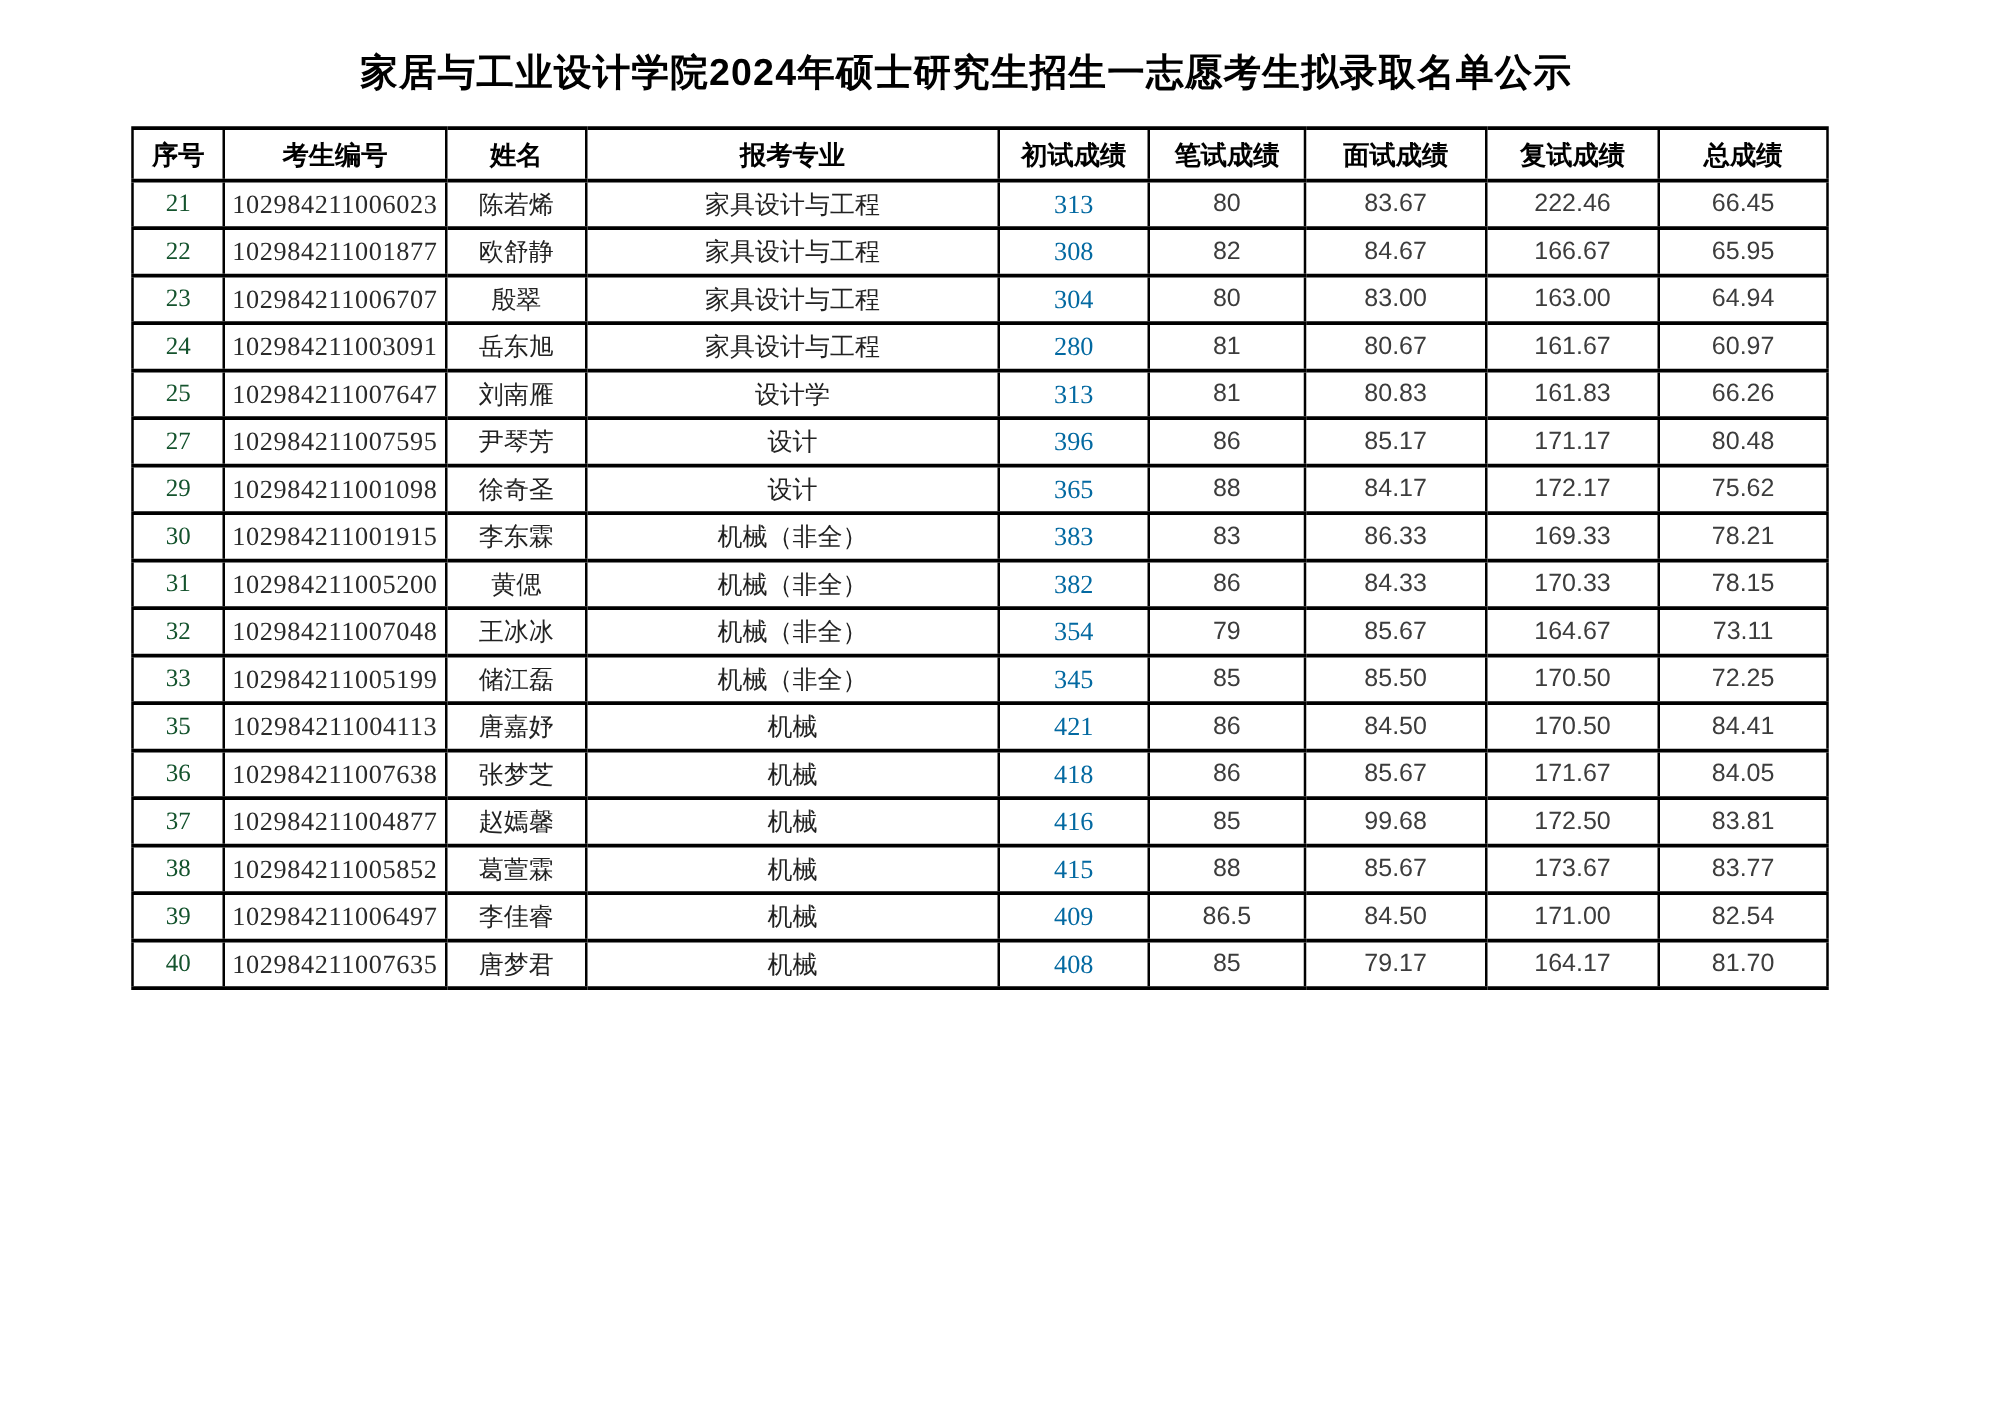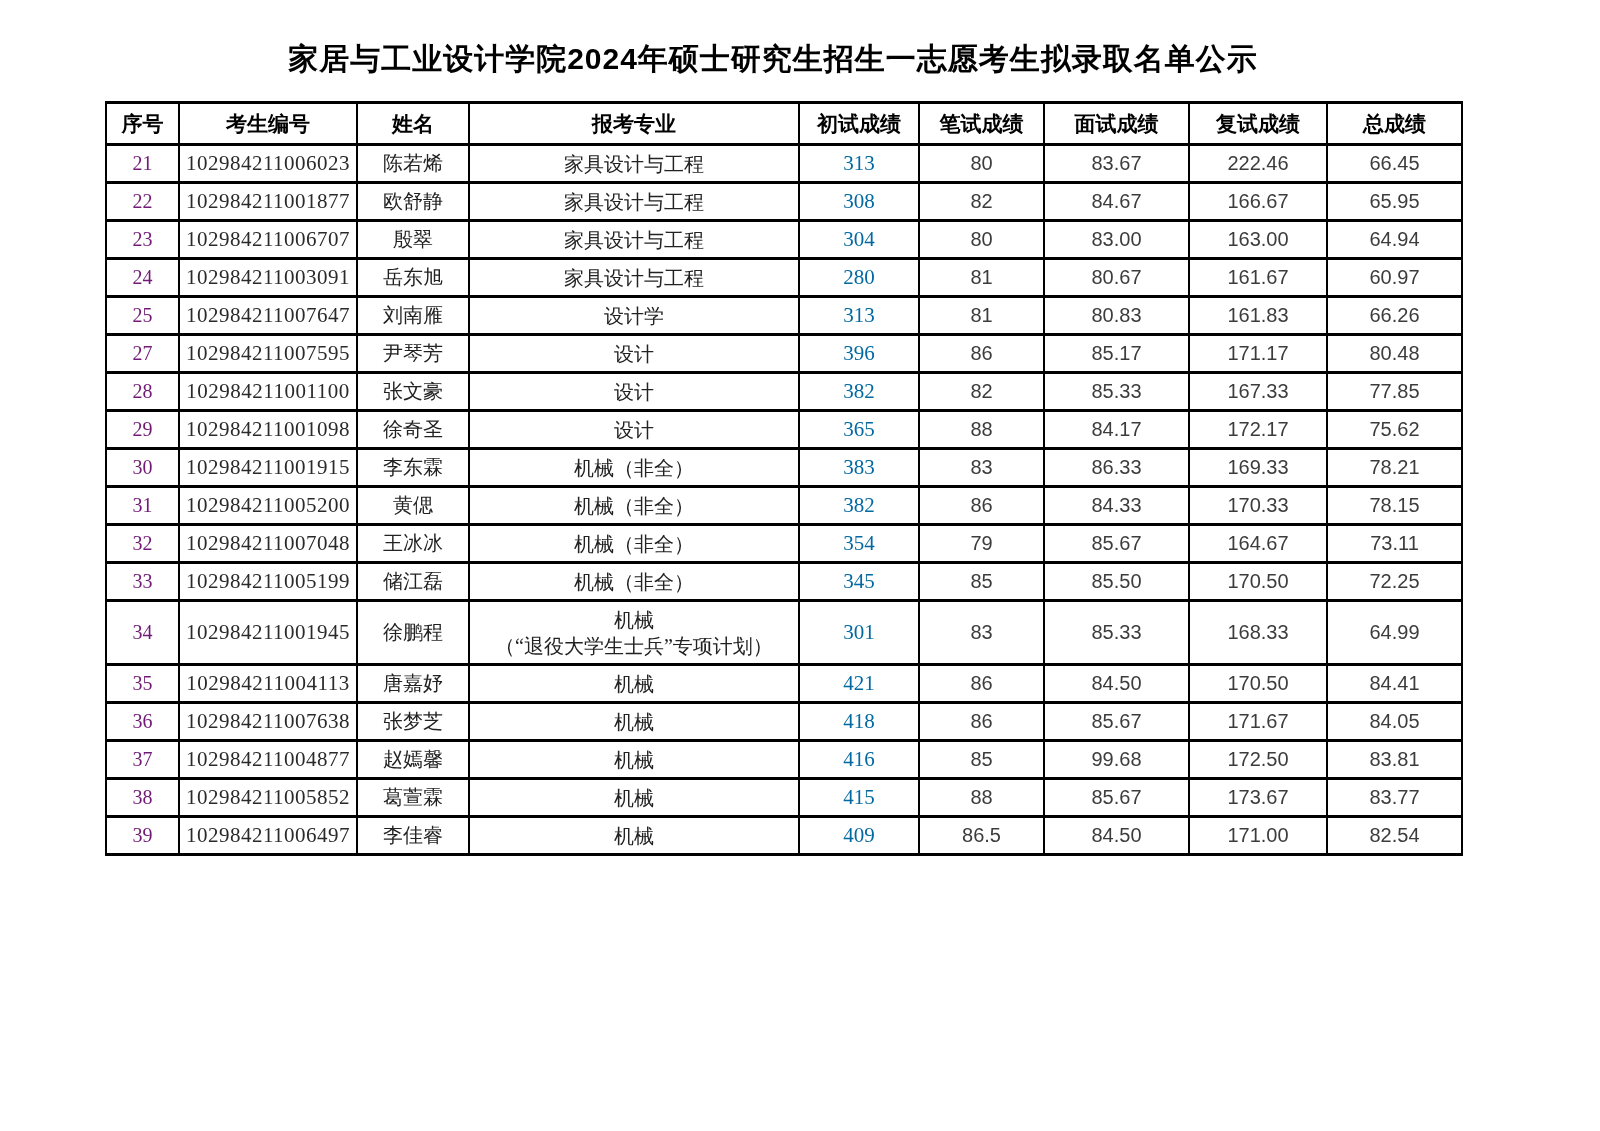--- a/index.html
+++ b/index.html
@@ -43,21 +43,21 @@
     overflow: hidden;
   }
   th {
     font-weight: 700;
     font-size: 21px;
     height: 42px;
     color: #000;
   }
   td { font-size: 20px; height: 38px; }
   tr.tall td { height: 64px; }
-  .c-index { font-size: 20px; color: #701a75; }
+  .c-index { font-size: 20px; color: #14532d; }
   .c-id {
     font-family: "Liberation Serif", "DejaVu Serif", serif;
     font-size: 21px;
     letter-spacing: 0.5px;
     color: #2a2a2a;
   }
   .c-name, .c-major { font-size: 20px; color: #222; }
   .num-serif {
     font-family: "Liberation Serif", "DejaVu Serif", serif;
     font-size: 21px;
@@ -180,34 +180,20 @@
       <div class="major-main">设计</div>
 
     </td>
     <td class="num-serif">396</td>
     <td class="num-sans">86</td>
     <td class="num-sans">85.17</td>
     <td class="num-sans">171.17</td>
     <td class="num-sans">80.48</td>
   </tr>
       <tr>
-    <td class="c-index">28</td>
-    <td class="c-id">102984211001100</td>
-    <td class="c-name">张文豪</td>
-    <td class="c-major">
-      <div class="major-main">设计</div>
-
-    </td>
-    <td class="num-serif">382</td>
-    <td class="num-sans">82</td>
-    <td class="num-sans">85.33</td>
-    <td class="num-sans">167.33</td>
-    <td class="num-sans">77.85</td>
-  </tr>
-      <tr>
     <td class="c-index">29</td>
     <td class="c-id">102984211001098</td>
     <td class="c-name">徐奇圣</td>
     <td class="c-major">
       <div class="major-main">设计</div>
 
     </td>
     <td class="num-serif">365</td>
     <td class="num-sans">88</td>
     <td class="num-sans">84.17</td>
@@ -263,34 +249,20 @@
     <td class="c-major">
       <div class="major-main">机械（非全）</div>
 
     </td>
     <td class="num-serif">345</td>
     <td class="num-sans">85</td>
     <td class="num-sans">85.50</td>
     <td class="num-sans">170.50</td>
     <td class="num-sans">72.25</td>
   </tr>
-      <tr class="tall">
-    <td class="c-index">34</td>
-    <td class="c-id">102984211001945</td>
-    <td class="c-name">徐鹏程</td>
-    <td class="c-major">
-      <div class="major-main">机械</div>
-      <div class="major-note">（“退役大学生士兵”专项计划）</div>
-    </td>
-    <td class="num-serif">301</td>
-    <td class="num-sans">83</td>
-    <td class="num-sans">85.33</td>
-    <td class="num-sans">168.33</td>
-    <td class="num-sans">64.99</td>
-  </tr>
       <tr>
     <td class="c-index">35</td>
     <td class="c-id">102984211004113</td>
     <td class="c-name">唐嘉妤</td>
     <td class="c-major">
       <div class="major-main">机械</div>
 
     </td>
     <td class="num-serif">421</td>
     <td class="num-sans">86</td>
@@ -347,14 +319,28 @@
     <td class="c-major">
       <div class="major-main">机械</div>
 
     </td>
     <td class="num-serif">409</td>
     <td class="num-sans">86.5</td>
     <td class="num-sans">84.50</td>
     <td class="num-sans">171.00</td>
     <td class="num-sans">82.54</td>
   </tr>
+      <tr>
+    <td class="c-index">40</td>
+    <td class="c-id">102984211007635</td>
+    <td class="c-name">唐梦君</td>
+    <td class="c-major">
+      <div class="major-main">机械</div>
+
+    </td>
+    <td class="num-serif">408</td>
+    <td class="num-sans">85</td>
+    <td class="num-sans">79.17</td>
+    <td class="num-sans">164.17</td>
+    <td class="num-sans">81.70</td>
+  </tr>
     </tbody>
 </table>
 
 </body></html>

